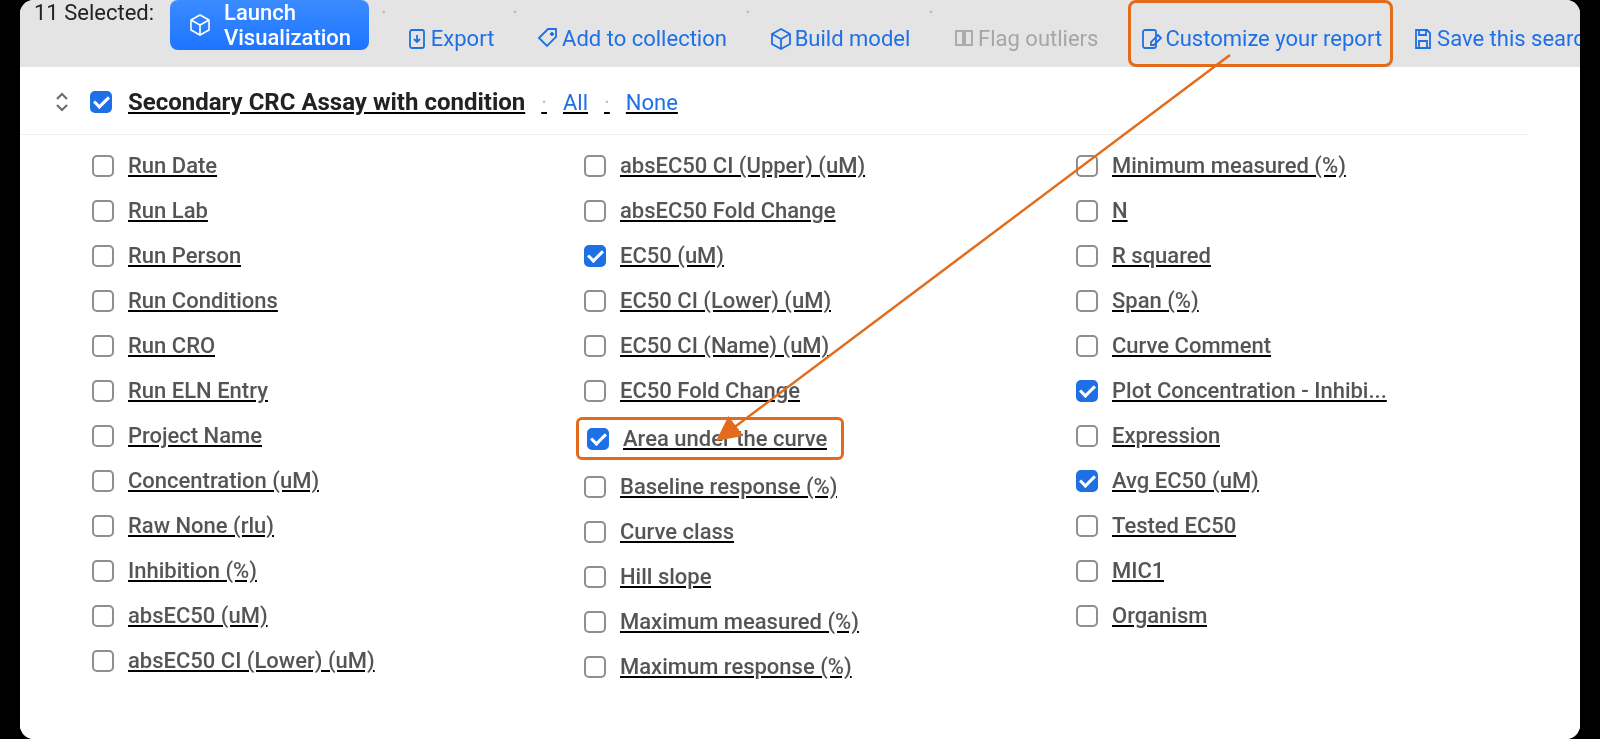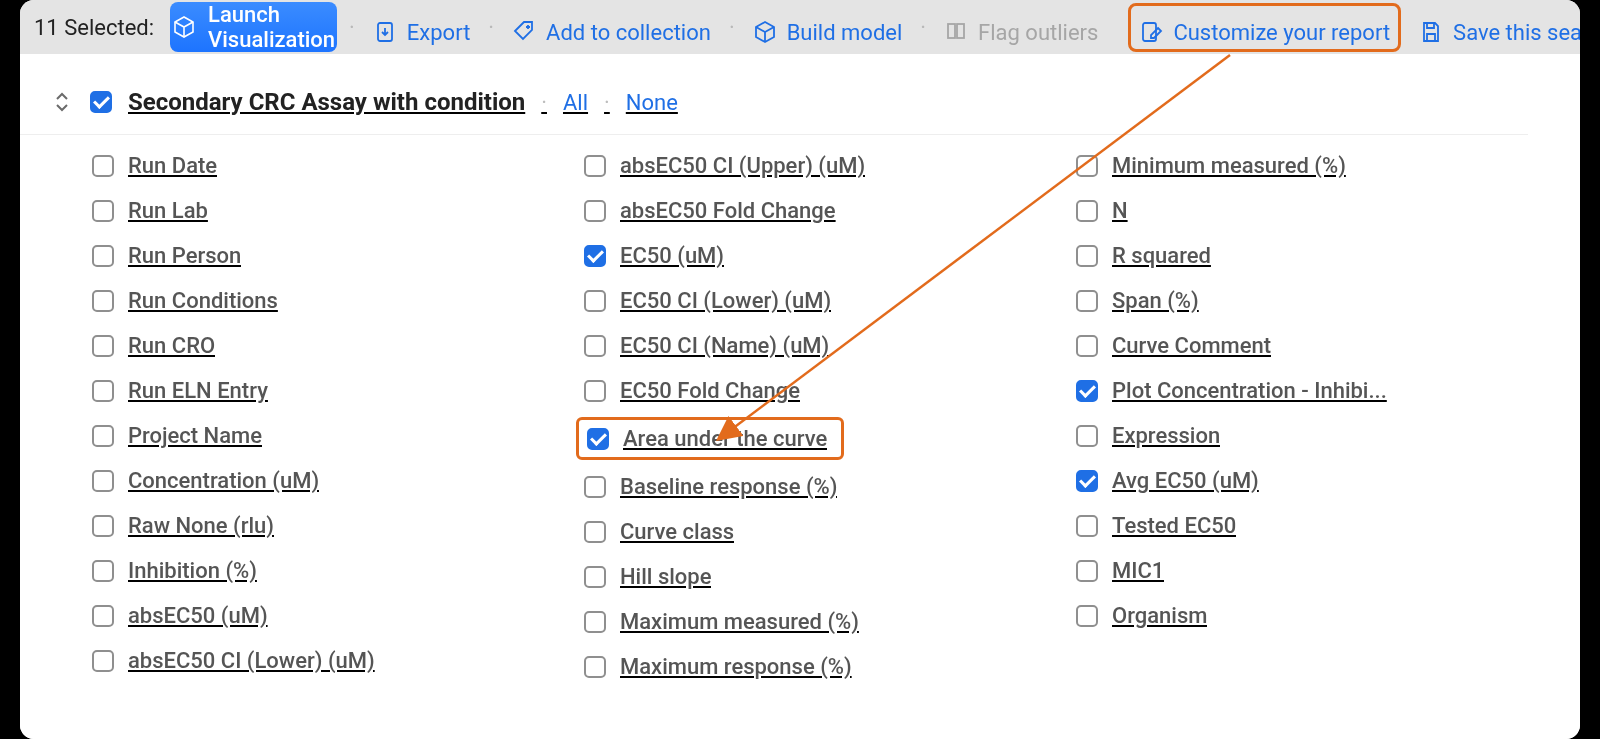--- a/index.html
+++ b/index.html
@@ -17,53 +17,52 @@
     height:739px;
     margin:0 auto;
     background:#fff;
     border-radius:14px;
     overflow:hidden;
     position:relative;
   }
 
   
   .toolbar {
-    height:54px;
+    height:67px;
     background:#e4e4e4;
     display:flex;
-    align-items:center;
     padding:0 14px;
     gap:12px;
     font-size:22px;
     color:#222;
     position:relative;
   }
   .toolbar .selected-label{
     color:#222;
     font-size:22px;
     white-space:nowrap;
     margin-right:4px;
   }
   .btn-primary{
     display:flex;
     align-items:center;
     gap:12px;
     background:linear-gradient(#3b8cff,#1d74ff);
     color:#fff;
     height:50px;
     border-radius:8px;
-    padding:0 2px;
+    padding:0 18px;
     font-size:22px;
     font-weight:500;
     cursor:pointer;
   }
   .toolbar-link{
     display:flex;
     align-items:center;
-    gap:10px;
+    gap:2px;
     color:#1f6fe5;
     font-size:22px;
     padding:4px 6px;
     cursor:pointer;
     white-space:nowrap;
     margin-top:10px;
   }
   .toolbar-link.disabled{ color:#a6a6a6; cursor:default; }
   .toolbar-dot{ color:#b8b8b8; font-size:22px; }
   .toolbar-divider{

